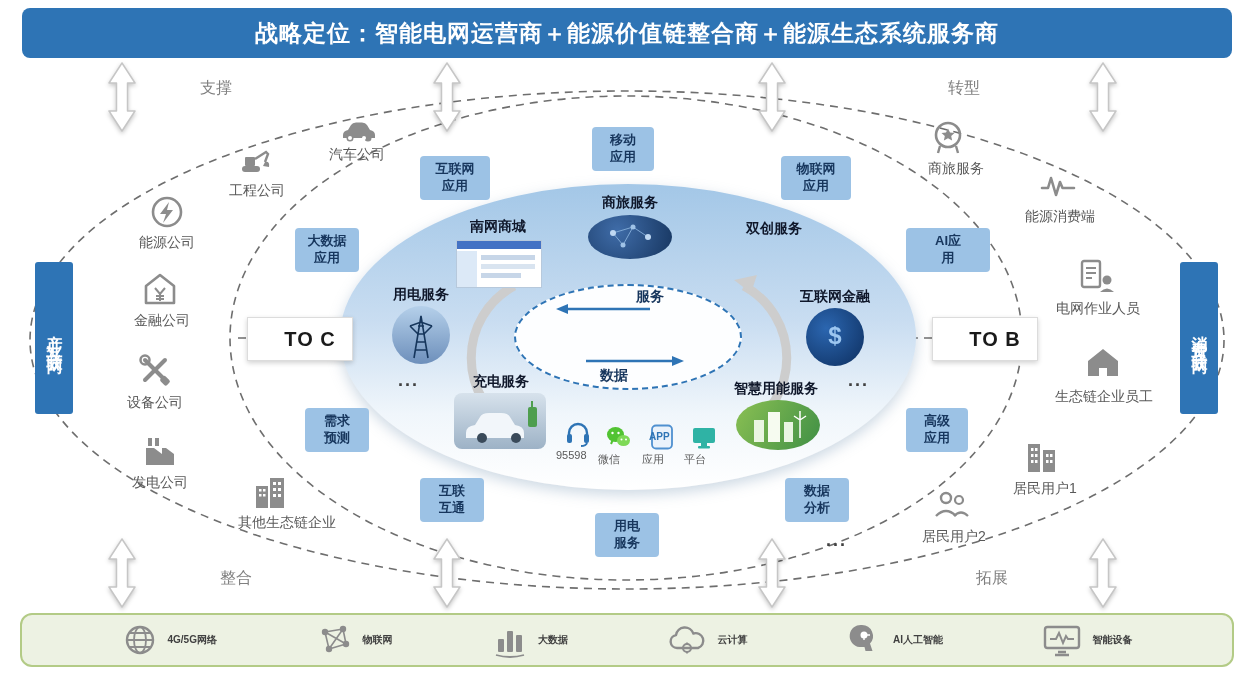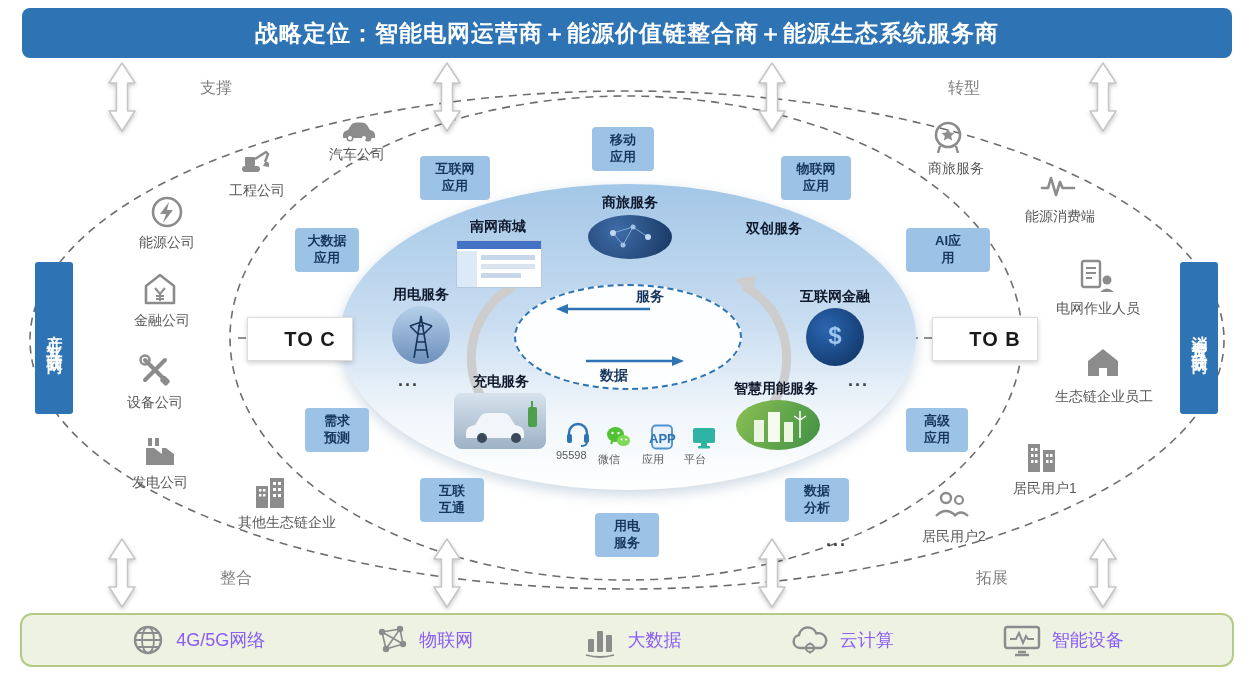--- a/index.html
+++ b/index.html
@@ -30,37 +30,37 @@
 
   .svc-label{position:absolute;font-weight:bold;font-size:14px;color:#0f172a;text-align:center;z-index:3;}
   .svc-img{position:absolute;overflow:hidden;z-index:2;}
 
   .ent-icon{position:absolute;z-index:2;}
   .ent-label{position:absolute;font-size:14px;color:#595959;text-align:center;z-index:2;}
 
   .ch-icon{position:absolute;z-index:3;}
   .ch-label{position:absolute;font-size:11px;color:#595959;text-align:left;z-index:3;}
   .app-text{position:absolute;left:649px;top:431px;width:26px;text-align:left;
-            font-size:13px;font-weight:bold;color:#2E74B5;z-index:4;}
+            font-size:10px;font-weight:bold;color:#2E74B5;z-index:4;}
 
   .center-ellipse{position:absolute;left:514px;top:284px;width:228px;height:106px;
                   border:2px dashed #2E74B5;border-radius:50%;background:#FDFEFF;
                   box-sizing:border-box;z-index:3;}
   .center-title{position:absolute;left:514px;top:326px;width:228px;text-align:center;
                 font-size:17px;font-weight:bold;color:#2E74B5;z-index:4;}
   .flow-label{position:absolute;font-size:14px;font-weight:bold;color:#17365D;z-index:4;}
   .flow-arrow{position:absolute;z-index:4;}
 
   .dots{position:absolute;font-size:18px;font-weight:bold;color:#404040;z-index:3;letter-spacing:2px;}
 
   .techbar{position:absolute;left:20px;top:613px;width:1214px;height:54px;background:#EDF2E3;
            border:2px solid #B3CB86;border-radius:12px;display:flex;align-items:center;
            justify-content:space-evenly;box-sizing:border-box;z-index:5;}
   .tech-item{display:flex;align-items:center;gap:10px;}
-  .tech-label{font-size:18px;font-weight:normal;color:#8b5cf6;}
+  .tech-label{font-size:10px;font-weight:bold;color:#404040;}
   .tech-icon{display:flex;align-items:center;}
 
   .idea-text{position:absolute;left:0;bottom:2px;width:100%;text-align:center;
              font-size:9px;font-style:italic;color:#E8F7F3;}
   .fin-symbol{position:absolute;left:0;top:14px;width:100%;text-align:center;
               font-size:24px;font-weight:bold;color:#9CC6F0;}
 </style>
 </head>
 <body>
 
@@ -436,20 +436,30 @@
         <svg width="40" height="32" viewBox="0 0 40 32">
             <path d="M10 24 a6.5 6.5 0 0 1-1-12.9 9 9 0 0 1 17.4-1.6 A6 6 0 0 1 31 24 z" fill="none" stroke="#8C8C8C" stroke-width="2.4" stroke-linejoin="round"></path>
             <circle cx="20" cy="24" r="4" fill="none" stroke="#8C8C8C" stroke-width="2"></circle>
             <path d="M20 18.5 v2 M20 27.5 v2 M14.8 24 h2 M23.2 24 h2" stroke="#8C8C8C" stroke-width="1.8"></path>
           </svg>
       </span>
       <span class="tech-label">云计算</span>
     </div>
     <div class="tech-item">
       <span class="tech-icon">
+        <svg width="36" height="36" viewBox="0 0 36 36">
+            <path d="M15 3 a11 11 0 0 1 8 18.5 l2.5 7.5 h-7 l-1-4 h-5 A10.5 10.5 0 0 1 15 3 z" fill="#8C8C8C"></path>
+            <circle cx="17" cy="13" r="3.5" fill="#fff"></circle>
+            <path d="M17 13 h6 M17 13 v5" stroke="#fff" stroke-width="1.4"></path>
+          </svg>
+      </span>
+      <span class="tech-label">AI人工智能</span>
+    </div>
+    <div class="tech-item">
+      <span class="tech-icon">
         <svg width="40" height="34" viewBox="0 0 40 34">
             <rect x="3" y="4" width="34" height="21" rx="2.5" fill="none" stroke="#8C8C8C" stroke-width="2.4"></rect>
             <path d="M8 16 h6 l3-6 4 10 3-7 2 3 h6" fill="none" stroke="#8C8C8C" stroke-width="2"></path>
             <path d="M16 29 h8 M13 32 h14" stroke="#8C8C8C" stroke-width="2.4"></path>
           </svg>
       </span>
       <span class="tech-label">智能设备</span>
     </div>
   </div>
 

